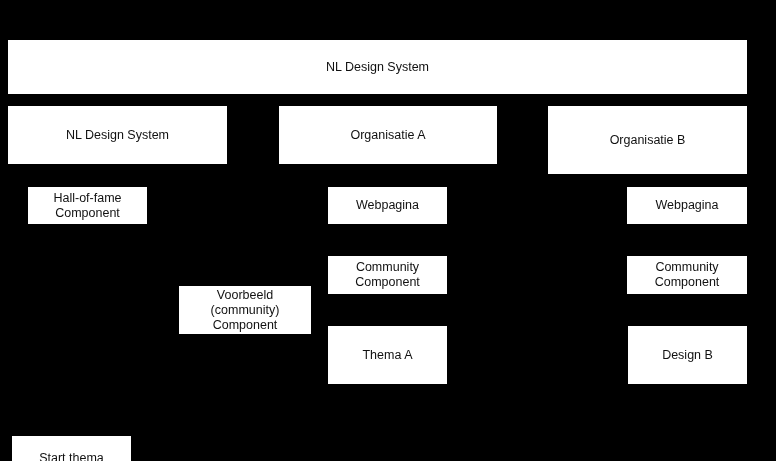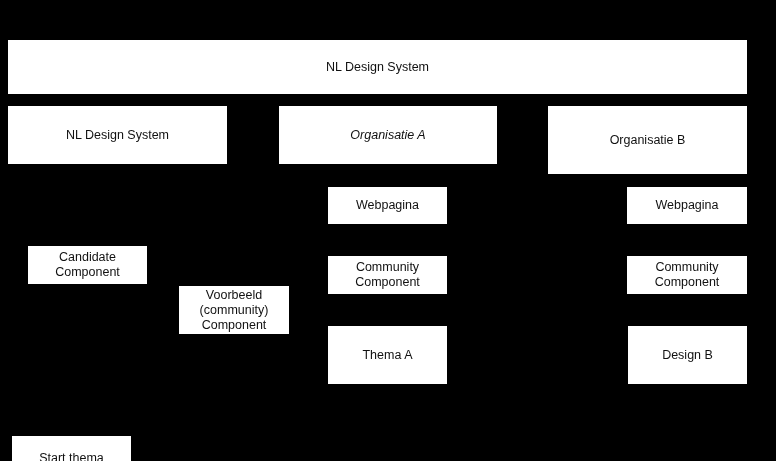--- a/index.html
+++ b/index.html
@@ -22,44 +22,44 @@
     text-align: center;
     font-size: 12.5px;
     line-height: 15px;
     padding: 2px;
     box-sizing: border-box;
     overflow: hidden;
   }
   
   .n-top     { left: 8px;   top: 5px;   width: 739px; height: 54px; }
   .n-nlds    { left: 8px;   top: 71px;  width: 219px; height: 58px; }
-  .n-orga    { left: 279px; top: 71px;  width: 218px; height: 58px; font-style: italic; }
+  .n-orga    { left: 279px; top: 71px;  width: 218px; height: 58px; }
   .n-orgb    { left: 548px; top: 71px;  width: 199px; height: 68px; }
   .n-hall    { left: 28px;  top: 152px; width: 119px; height: 37px; }
   .n-weba    { left: 328px; top: 152px; width: 119px; height: 37px; }
   .n-webb    { left: 627px; top: 152px; width: 120px; height: 37px; }
   .n-cand    { left: 28px;  top: 211px; width: 119px; height: 38px; }
   .n-comma   { left: 328px; top: 221px; width: 119px; height: 38px; }
   .n-commb   { left: 627px; top: 221px; width: 120px; height: 38px; }
-  .n-voorc   { left: 179px; top: 251px; width: 110px; height: 48px; }
+  .n-voorc   { left: 179px; top: 251px; width: 132px; height: 48px; }
   .n-voort   { left: 28px;  top: 291px; width: 119px; height: 58px; }
   .n-themaa  { left: 328px; top: 291px; width: 119px; height: 58px; }
   .n-themab  { left: 628px; top: 291px; width: 119px; height: 58px; }
   .n-start   { left: 12px;  top: 401px; width: 119px; height: 44px; }
 </style>
 </head>
 <body>
 
 <div class="stage">
   <div class="node n-top">NL Design System</div>
   <div class="node n-nlds">NL Design System</div>
   <div class="node n-orga">Organisatie A</div>
   <div class="node n-orgb">Organisatie B</div>
+  <div class="node n-hall">Hall-of-fame Component</div>
   <div class="node n-weba">Webpagina</div>
   <div class="node n-webb">Webpagina</div>
-  <div class="node n-cand">Candidate Component</div>
   <div class="node n-comma">Community Component</div>
   <div class="node n-commb">Community Component</div>
   <div class="node n-voorc">Voorbeeld (community) Component</div>
   <div class="node n-themaa">Thema A</div>
   <div class="node n-themab">Design B</div>
   <div class="node n-start">Start thema</div>
 </div>
 
 </body></html>

